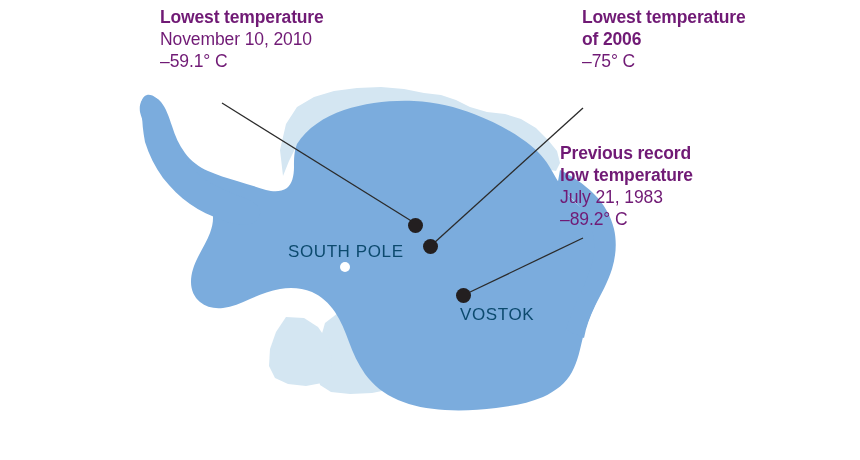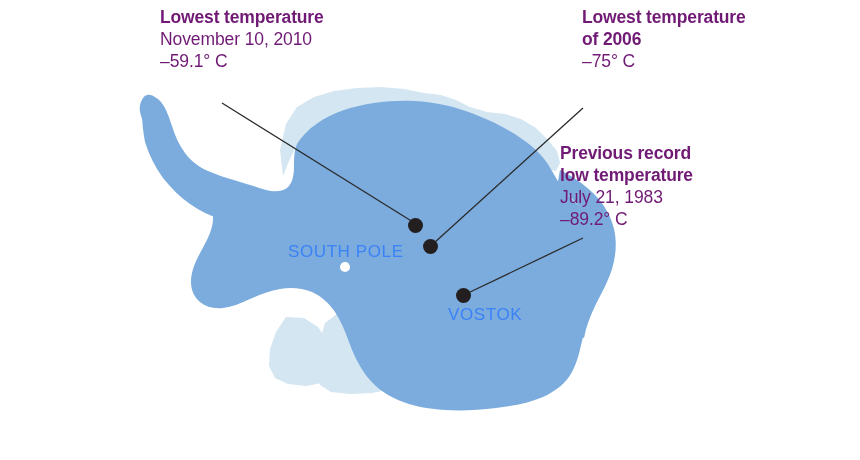--- a/index.html
+++ b/index.html
@@ -44,28 +44,28 @@
     font-weight: normal;
     font-size: 17.5px;
     letter-spacing: -0.1px;
   }
   #callout-lowest-measured { left: 160px; top: 6px; }
   #callout-lowest-2013 { left: 582px; top: 6px; }
   #callout-previous-record { left: 560px; top: 142px; }
 
   .map-label {
     position: absolute;
-    color: #3b82f6;
+    color: #0c4a6e;
     font-size: 17px;
     letter-spacing: 0.6px;
     white-space: nowrap;
     font-weight: normal;
   }
   #label-south-pole { left: 288px; top: 242px; }
-  #label-vostok { left: 448px; top: 305px; }
+  #label-vostok { left: 460px; top: 305px; }
 
   .marker {
     position: absolute;
     border-radius: 50%;
   }
   .marker.black {
     width: 15px;
     height: 15px;
     background: #231f20;
   }

